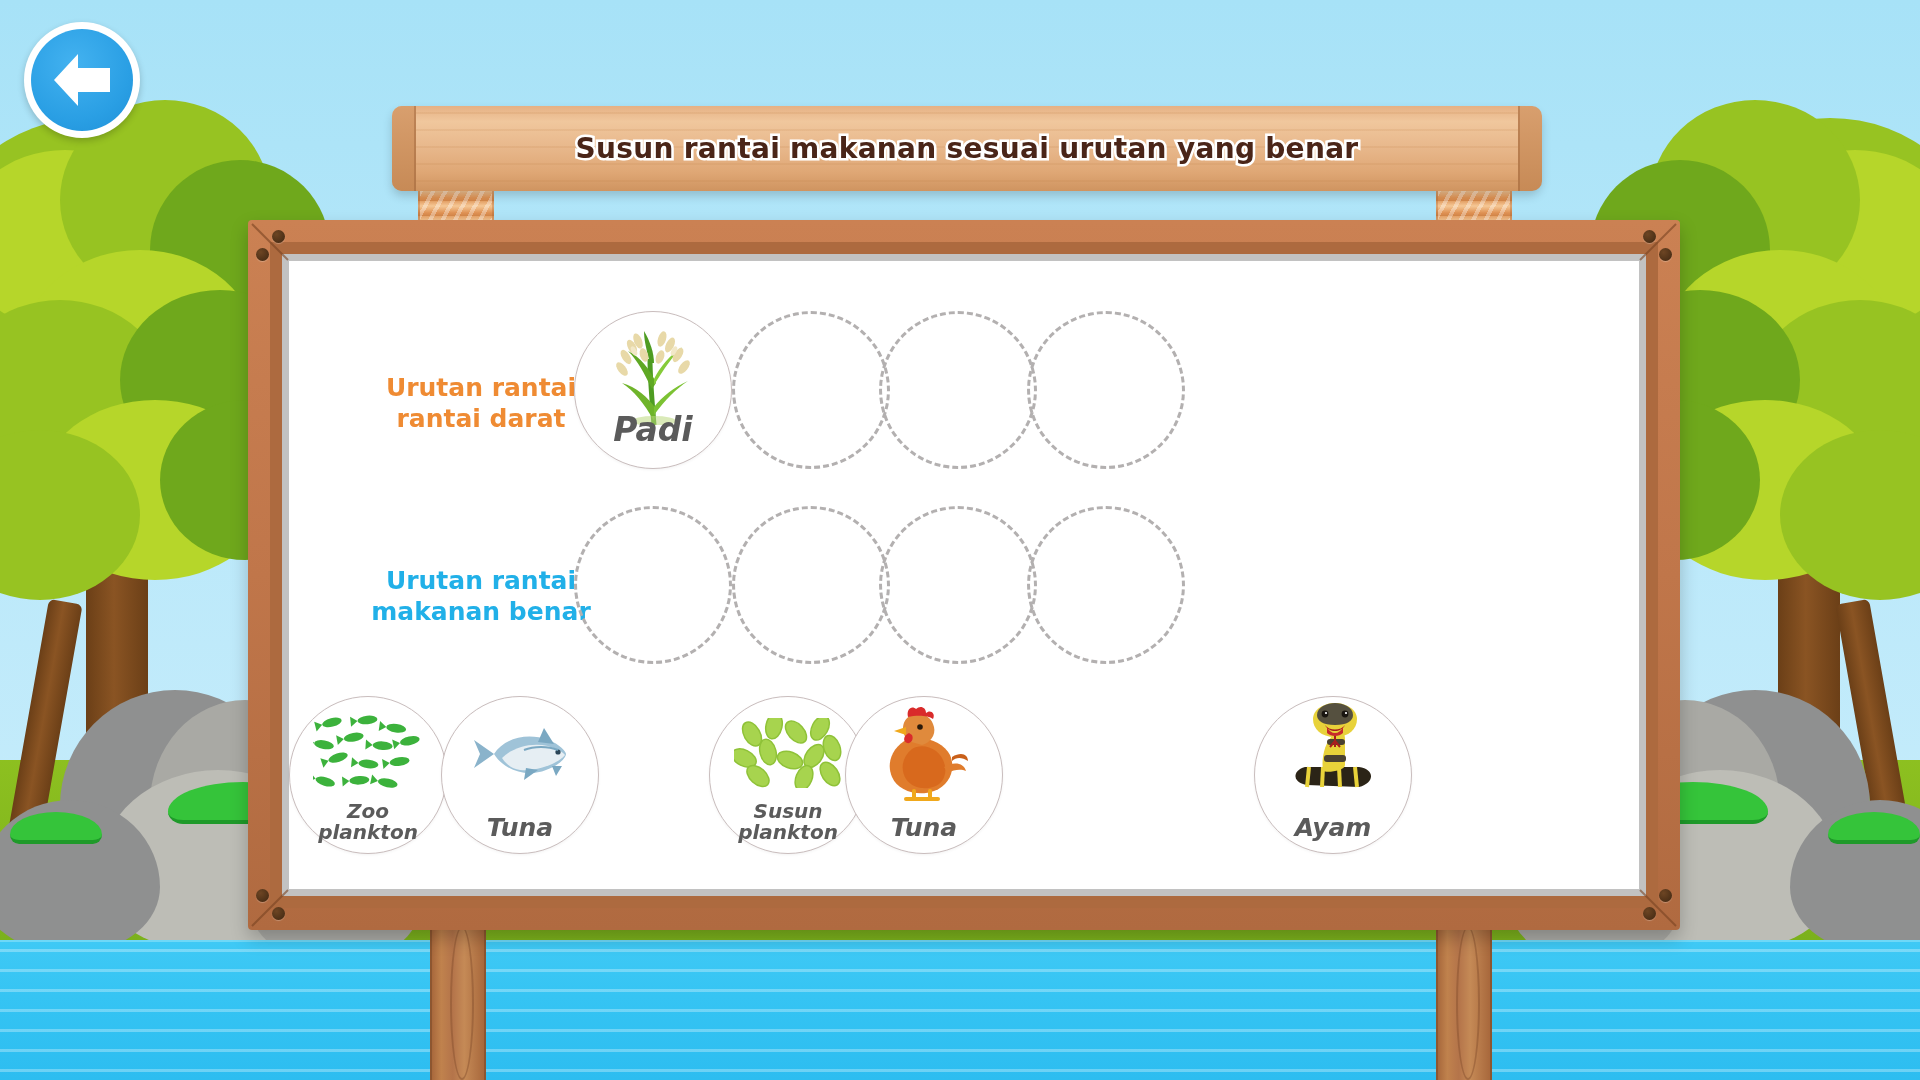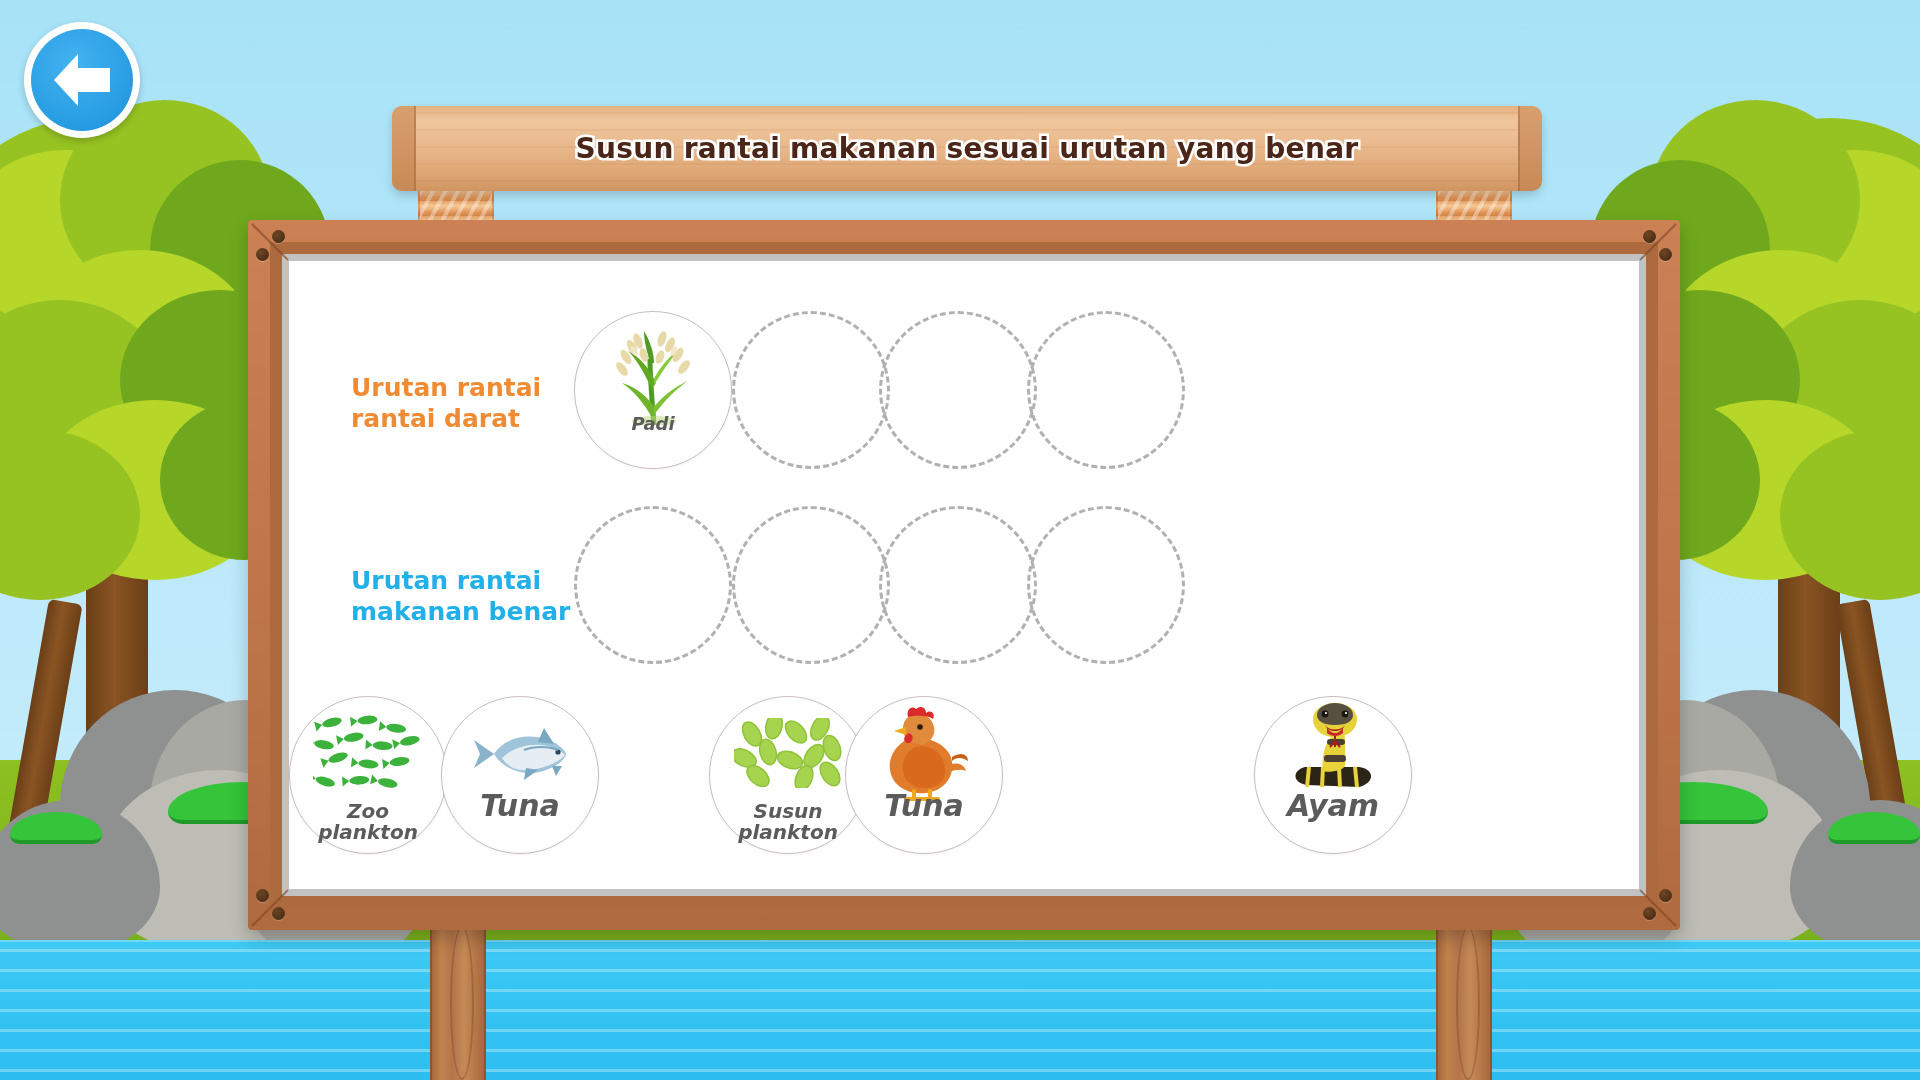--- a/index.html
+++ b/index.html
@@ -142,48 +142,48 @@
     background:radial-gradient(circle at 35% 32%, #6d4523, #3f2712);
     box-shadow:0 1px 1px rgba(255,255,255,.25);
   }
 
   
   .content { position:absolute; left:0; top:0; right:0; bottom:0; }
 
   .row-label{
     position:absolute; width:260px;
     font-family:"DejaVu Sans", sans-serif;
-    font-size:25px; font-weight:bold; line-height:1.22;
+    font-size:25px; font-weight:bold; line-height:1.22;text-align:center;
   }
   .row-label.darat{ color:#ef8b33; }
   .row-label.laut { color:#21b0e8; }
 
   .slot{
     position:absolute; width:158px; height:158px; border-radius:50%;
     border:3px dashed #b3b0b0;
   }
 
   .token{
     position:absolute; width:158px; height:158px; border-radius:50%;
     background:#fff; border:1px solid #c9bdbd;
     box-shadow:0 1px 3px rgba(0,0,0,.05);
   }
   .token .art{
     position:absolute; left:0; right:0; top:12px; height:88px;
     display:flex; align-items:center; justify-content:center;
   }
   .token .cap{
-    position:absolute; left:0; right:0; bottom:32px;
+    position:absolute; left:0; right:0; bottom:12px;
     text-align:center;
-    font-size:30px; font-style:italic; font-weight:bold;
+    font-size:25px; font-style:italic; font-weight:bold;
     color:#5b5b5b; line-height:1.04;
   }
   .token .cap.two{ bottom:10px; font-size:20px; }
   .token.big .art{ top:16px; height:98px; }
-  .token.big .cap{ bottom:34px; font-size:18px; }
+  .token.big .cap{ bottom:21px; font-size:33px; }
 
   
   .back-btn{
     position:absolute; left:24px; top:22px; width:116px; height:116px;
     border-radius:50%; background:#ffffff;
     box-shadow:0 3px 7px rgba(0,0,0,.2);
     cursor:pointer;
   }
   .back-btn .disc{
     position:absolute; left:7px; top:7px; width:102px; height:102px;

